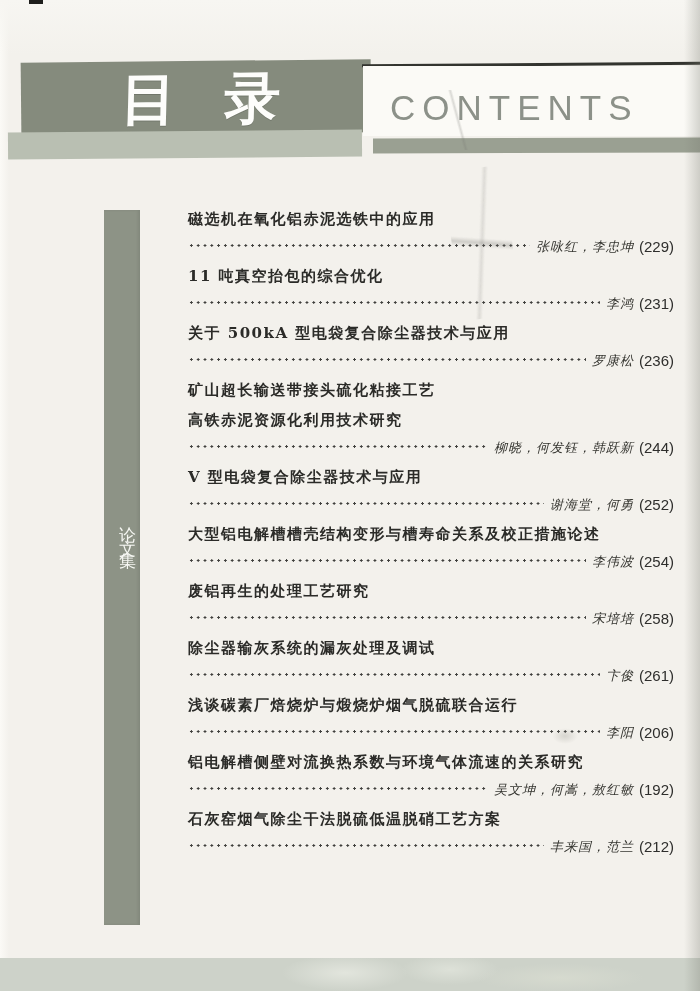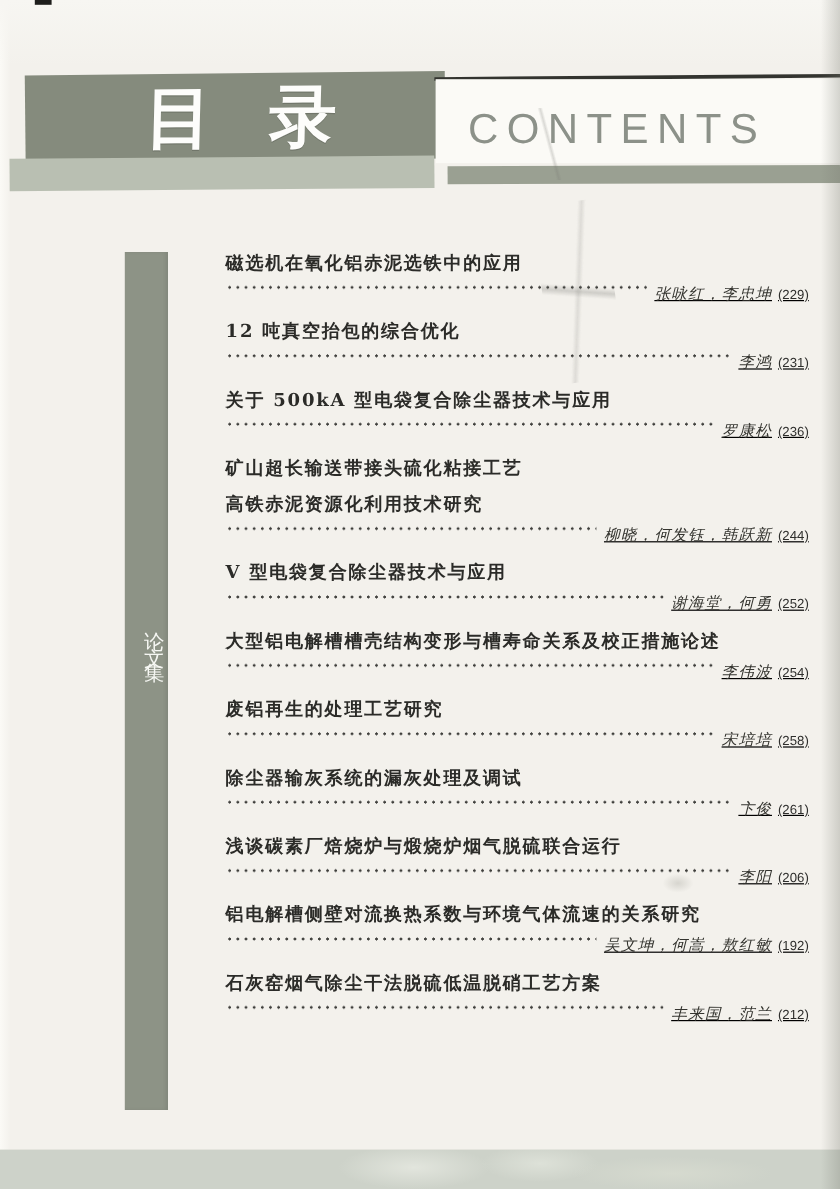--- a/index.html
+++ b/index.html
@@ -49,34 +49,34 @@
   }
 
   
   .toc{position:absolute;left:188px;top:210px;width:486px;}
   .entry{margin-bottom:11px;}
   .entry-title{
     font-family:"DejaVu Serif",serif;font-weight:600;
     font-size:15px;line-height:19px;letter-spacing:1.5px;color:#2b2b28;
     white-space:nowrap;
   }
-  .leader-row{display:flex;align-items:flex-start;margin-top:9px;height:18px;text-decoration:underline;}
+  .leader-row{display:flex;align-items:center;margin-top:9px;height:18px;}
   .dots{
     flex:1 1 auto;height:3px;margin-bottom:4px;
     background-image:radial-gradient(circle,#3f3f3c 1.05px,rgba(0,0,0,0) 1.35px);
     background-size:6.8px 3px;background-repeat:repeat-x;background-position:0 50%;
   }
   .authors{
     flex:0 0 auto;margin-left:6px;
     font-family:"DejaVu Serif",serif;font-style:italic;
     font-size:13px;line-height:16px;letter-spacing:1px;color:#34342f;white-space:nowrap;
   }
   .pageno{
     flex:0 0 auto;margin-left:5px;
-    font-family:"Liberation Sans",sans-serif;font-size:11px;line-height:16px;color:#2e2e2c;
+    font-family:"Liberation Sans",sans-serif;font-size:15px;line-height:16px;color:#2e2e2c;
   }
 
   
   .bottom-band{
     position:absolute;left:0;top:958px;width:700px;height:33px;
     background:
       radial-gradient(ellipse 90px 26px at 345px 45%, #e2e5dd 0%, rgba(226,229,221,0) 70%),
       radial-gradient(ellipse 70px 22px at 450px 35%, #dde1d8 0%, rgba(221,225,216,0) 70%),
       radial-gradient(ellipse 120px 20px at 560px 60%, #d6dacf 0%, rgba(214,218,207,0) 70%),
       #cdd2c9;
@@ -119,21 +119,21 @@
   <div class="entry">
     <div class="entry-title">磁选机在氧化铝赤泥选铁中的应用</div>
     <div class="leader-row">
       <div class="dots"></div>
       <span class="authors">张咏红，李忠坤</span>
       <span class="pageno">(229)</span>
     </div>
   </div>
 
   <div class="entry">
-    <div class="entry-title">12 吨真空抬包的综合优化</div>
+    <div class="entry-title">11 吨真空抬包的综合优化</div>
     <div class="leader-row">
       <div class="dots"></div>
       <span class="authors">李鸿</span>
       <span class="pageno">(231)</span>
     </div>
   </div>
 
   <div class="entry">
     <div class="entry-title">关于 500kA 型电袋复合除尘器技术与应用</div>
     <div class="leader-row">

